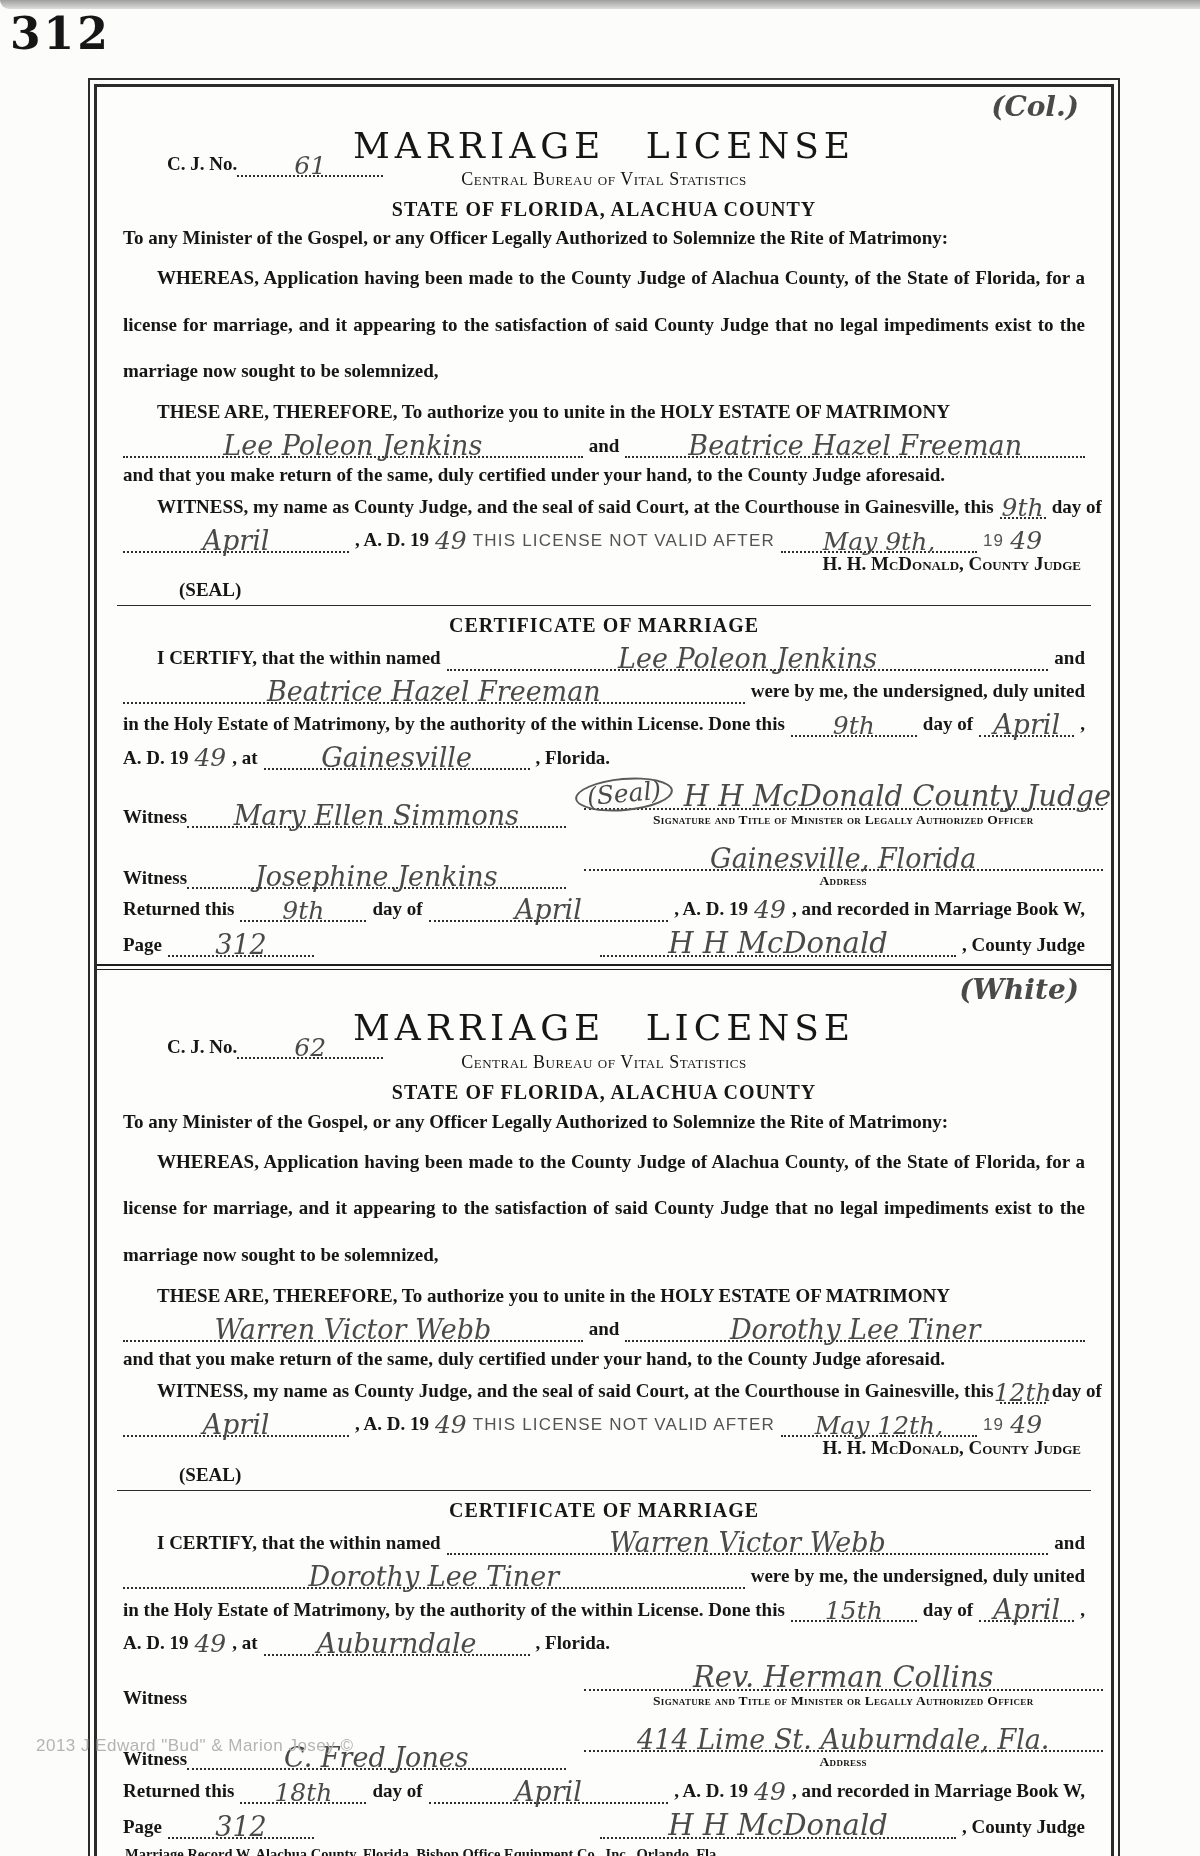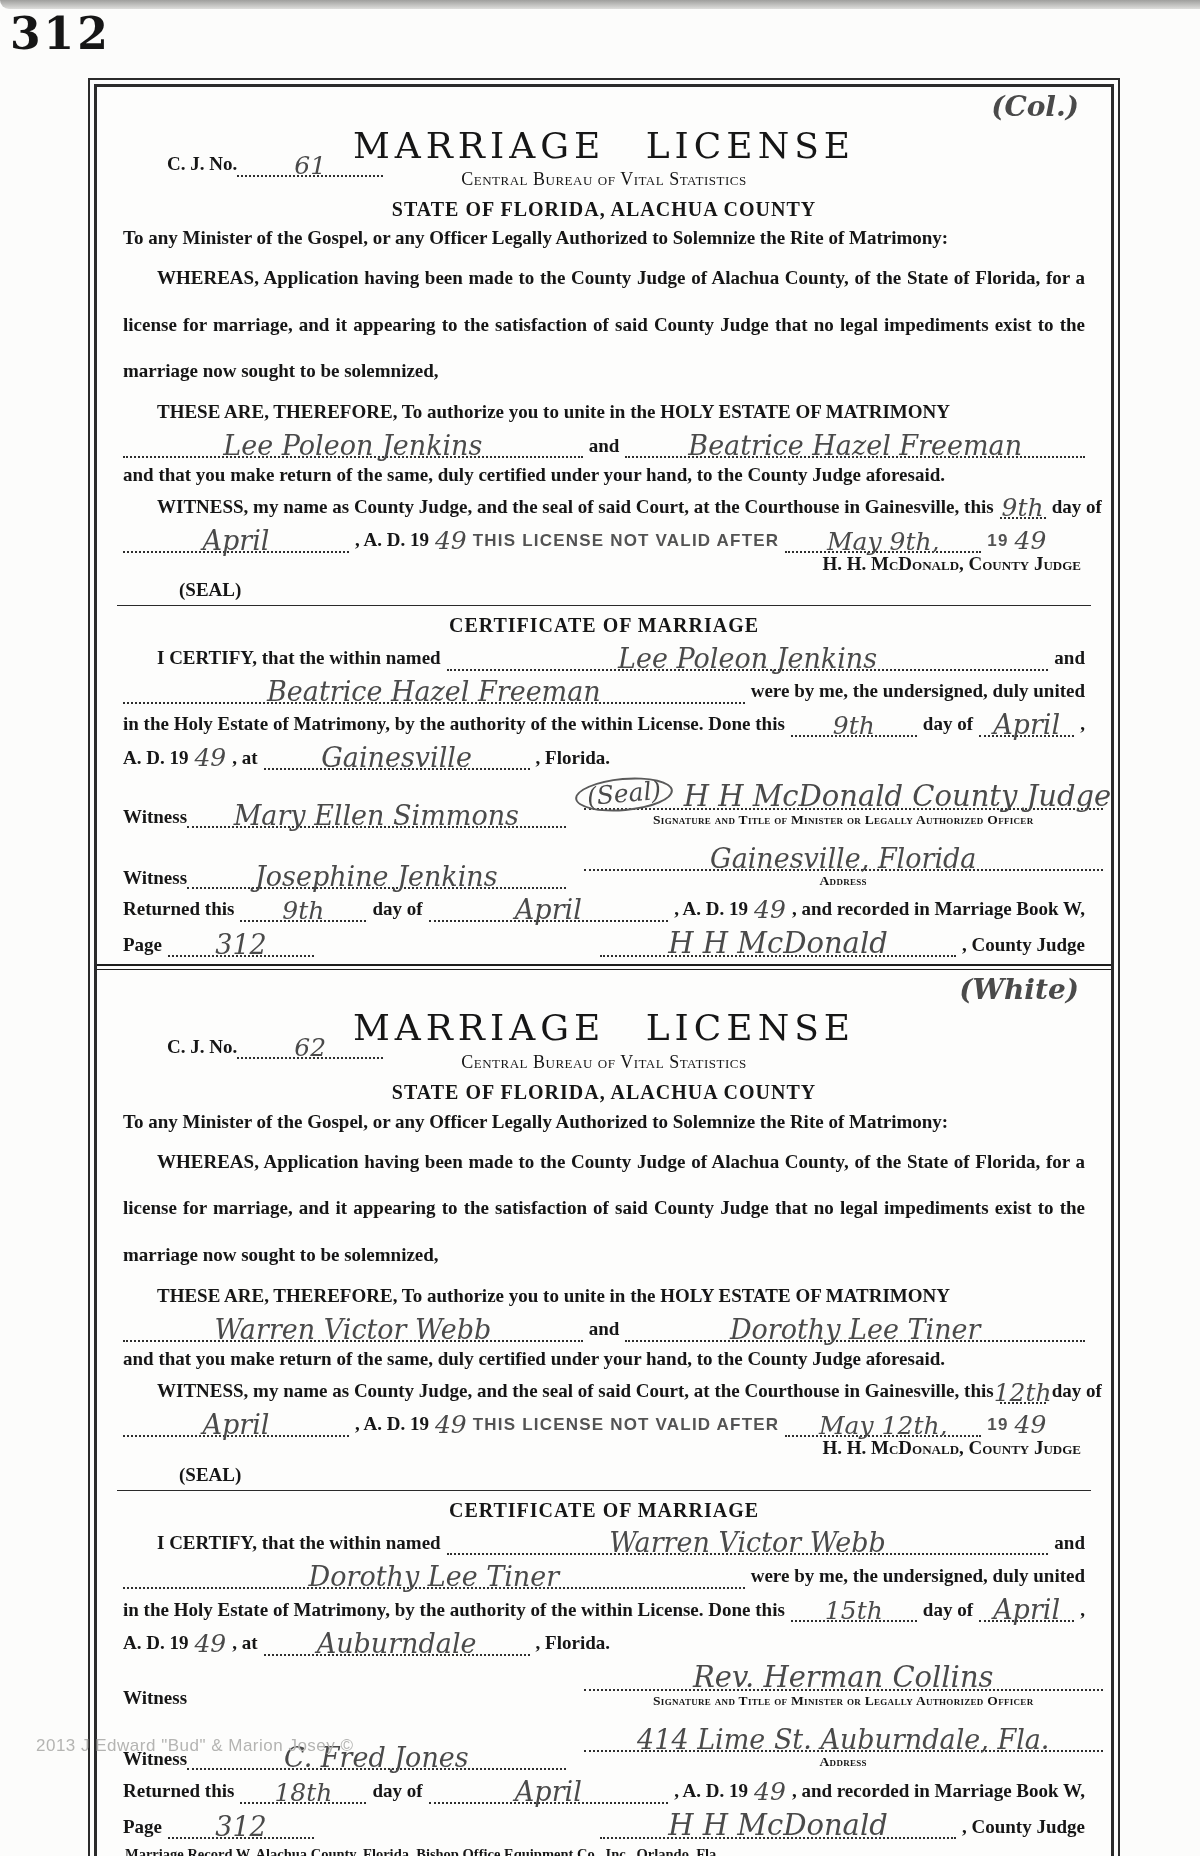--- a/index.html
+++ b/index.html
@@ -41,21 +41,21 @@
   .dl .hw{position:relative;top:3px;}
   .grow{flex:1 1 40px;min-width:30px;}
   .sp{flex:1 1 auto;border:none;}
   .cjno{width:130px;}
   .dday{width:110px;}
   .month{width:210px;}
   .place{width:250px;align-items:center;}
   .pageno{width:130px;}
   .judge-sig{width:340px;}
   .stampdate{width:180px;border-bottom-style:dotted;}
-  .stamp{font-family:"Liberation Sans",sans-serif;font-weight:700;font-size:17px;
+  .stamp{font-family:"Liberation Sans",sans-serif;font-weight:400;font-size:17px;
     letter-spacing:1.2px;color:#454545;opacity:.92;text-align:center;}
   .judge-line{text-align:right;font-variant:small-caps;font-size:19px;font-weight:700;padding-right:4px;}
   .seal-row{padding-left:56px;font-size:19px;font-weight:700;}
   .cert-head{margin:0;}
   .thin-rule{border:none;border-top:1.5px solid #2a2a2a;margin:0 -6px 8px;}
   .cert-title{text-align:center;font-size:20px;font-weight:700;letter-spacing:1px;}
   .wit-grid{display:grid;grid-template-columns:46% 54%;column-gap:18px;row-gap:14px;align-items:end;}
   .wl{display:flex;align-items:flex-end;font-size:19px;font-weight:700;min-width:0;}
   .wr{min-width:0;}
   .wr .dl{width:100%;box-sizing:border-box;}

